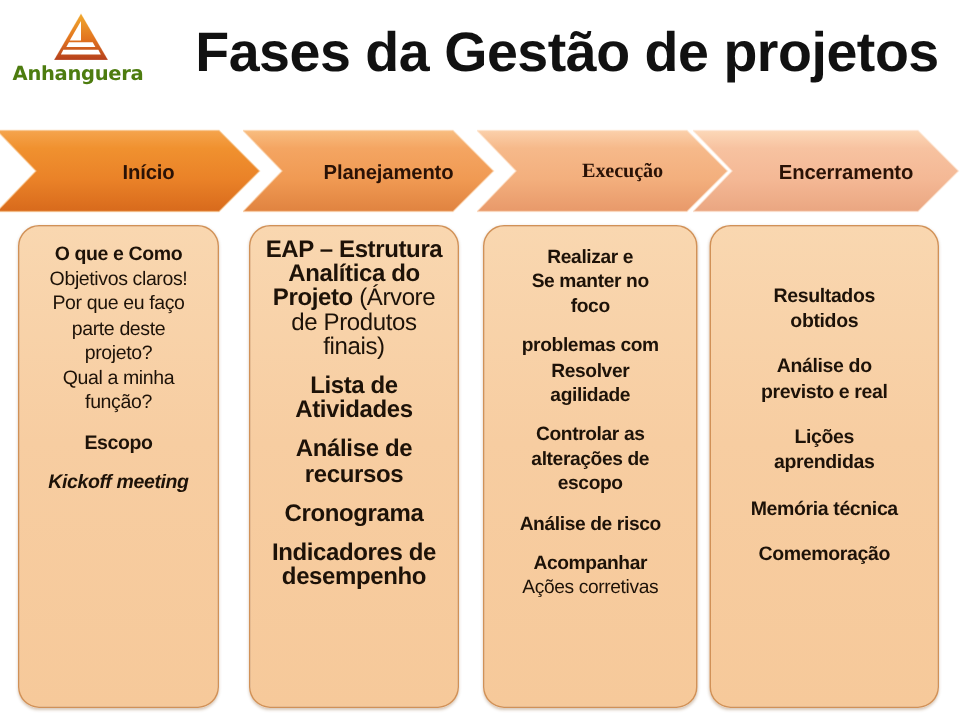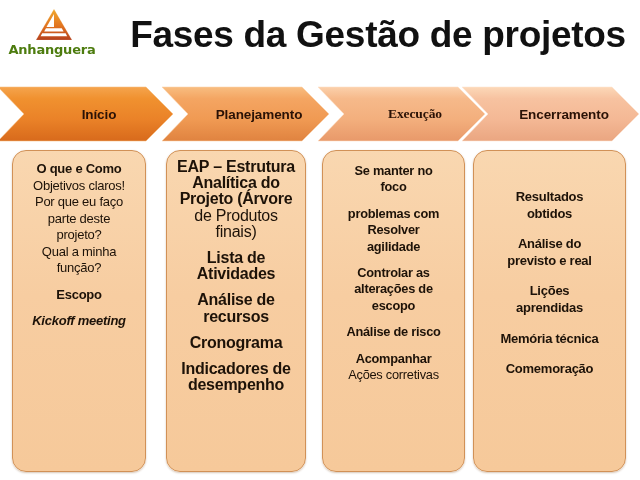--- a/index.html
+++ b/index.html
@@ -198,21 +198,21 @@
         <div class="grp">
           <span class="ln i">Kickoff meeting</span>
         </div>
       </div>
   </div>
   <div class="box" id="box1">
     <div class="box-inner">
         <div class="grp">
           <span class="ln b">EAP – Estrutura</span>
           <span class="ln b">Analítica do</span>
-          <span class="ln b"><b>Projeto</b><span style="font-weight: 700;"> (Árvore</span></span>
+          <span class="ln b"><b>Projeto</b><span style="font-weight: 400;"> (Árvore</span></span>
           <span class="ln n">de Produtos</span>
           <span class="ln n">finais)</span>
         </div>
         <div class="grp">
           <span class="ln b">Lista de</span>
           <span class="ln b">Atividades</span>
         </div>
         <div class="grp">
           <span class="ln b">Análise de</span>
           <span class="ln b">recursos</span>
@@ -222,20 +222,21 @@
         </div>
         <div class="grp">
           <span class="ln b">Indicadores de</span>
           <span class="ln b">desempenho</span>
         </div>
       </div>
   </div>
   <div class="box" id="box2">
     <div class="box-inner">
         <div class="grp">
+          <span class="ln b">Realizar e</span>
           <span class="ln b">Se manter no</span>
           <span class="ln b">foco</span>
         </div>
         <div class="grp">
           <span class="ln b">problemas com</span>
           <span class="ln b">Resolver</span>
           <span class="ln b">agilidade</span>
         </div>
         <div class="grp">
           <span class="ln b">Controlar as</span>

